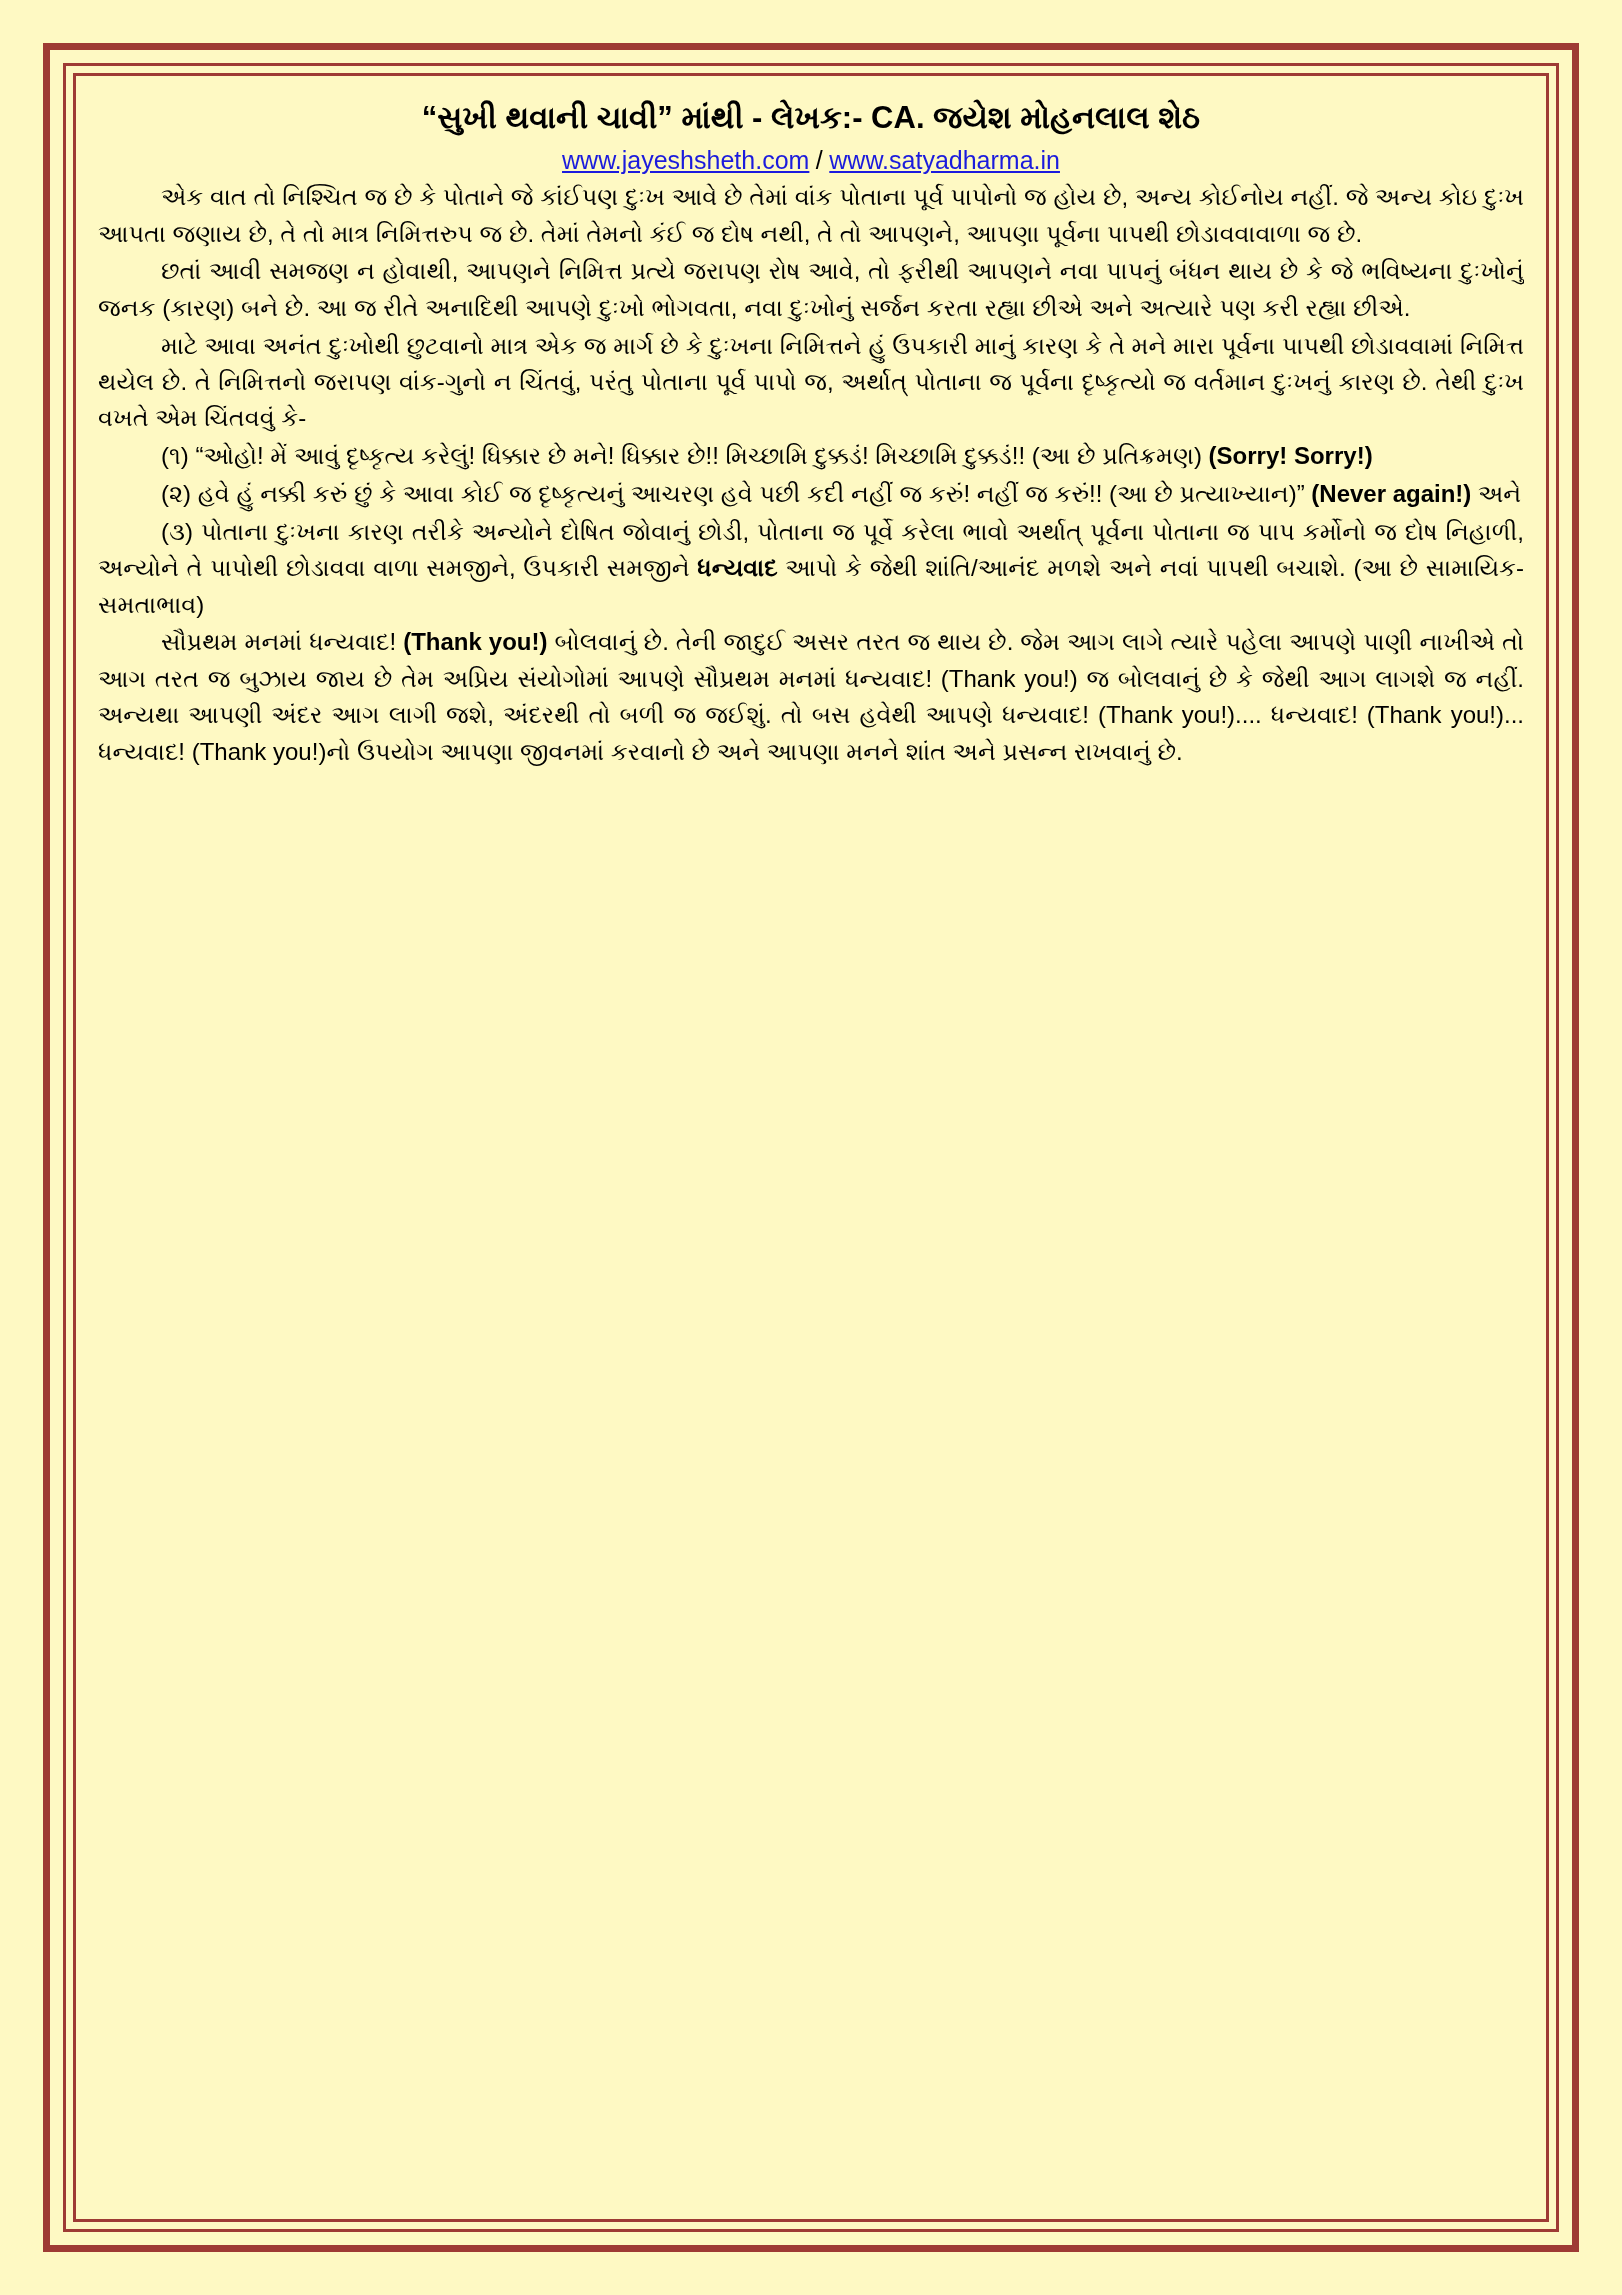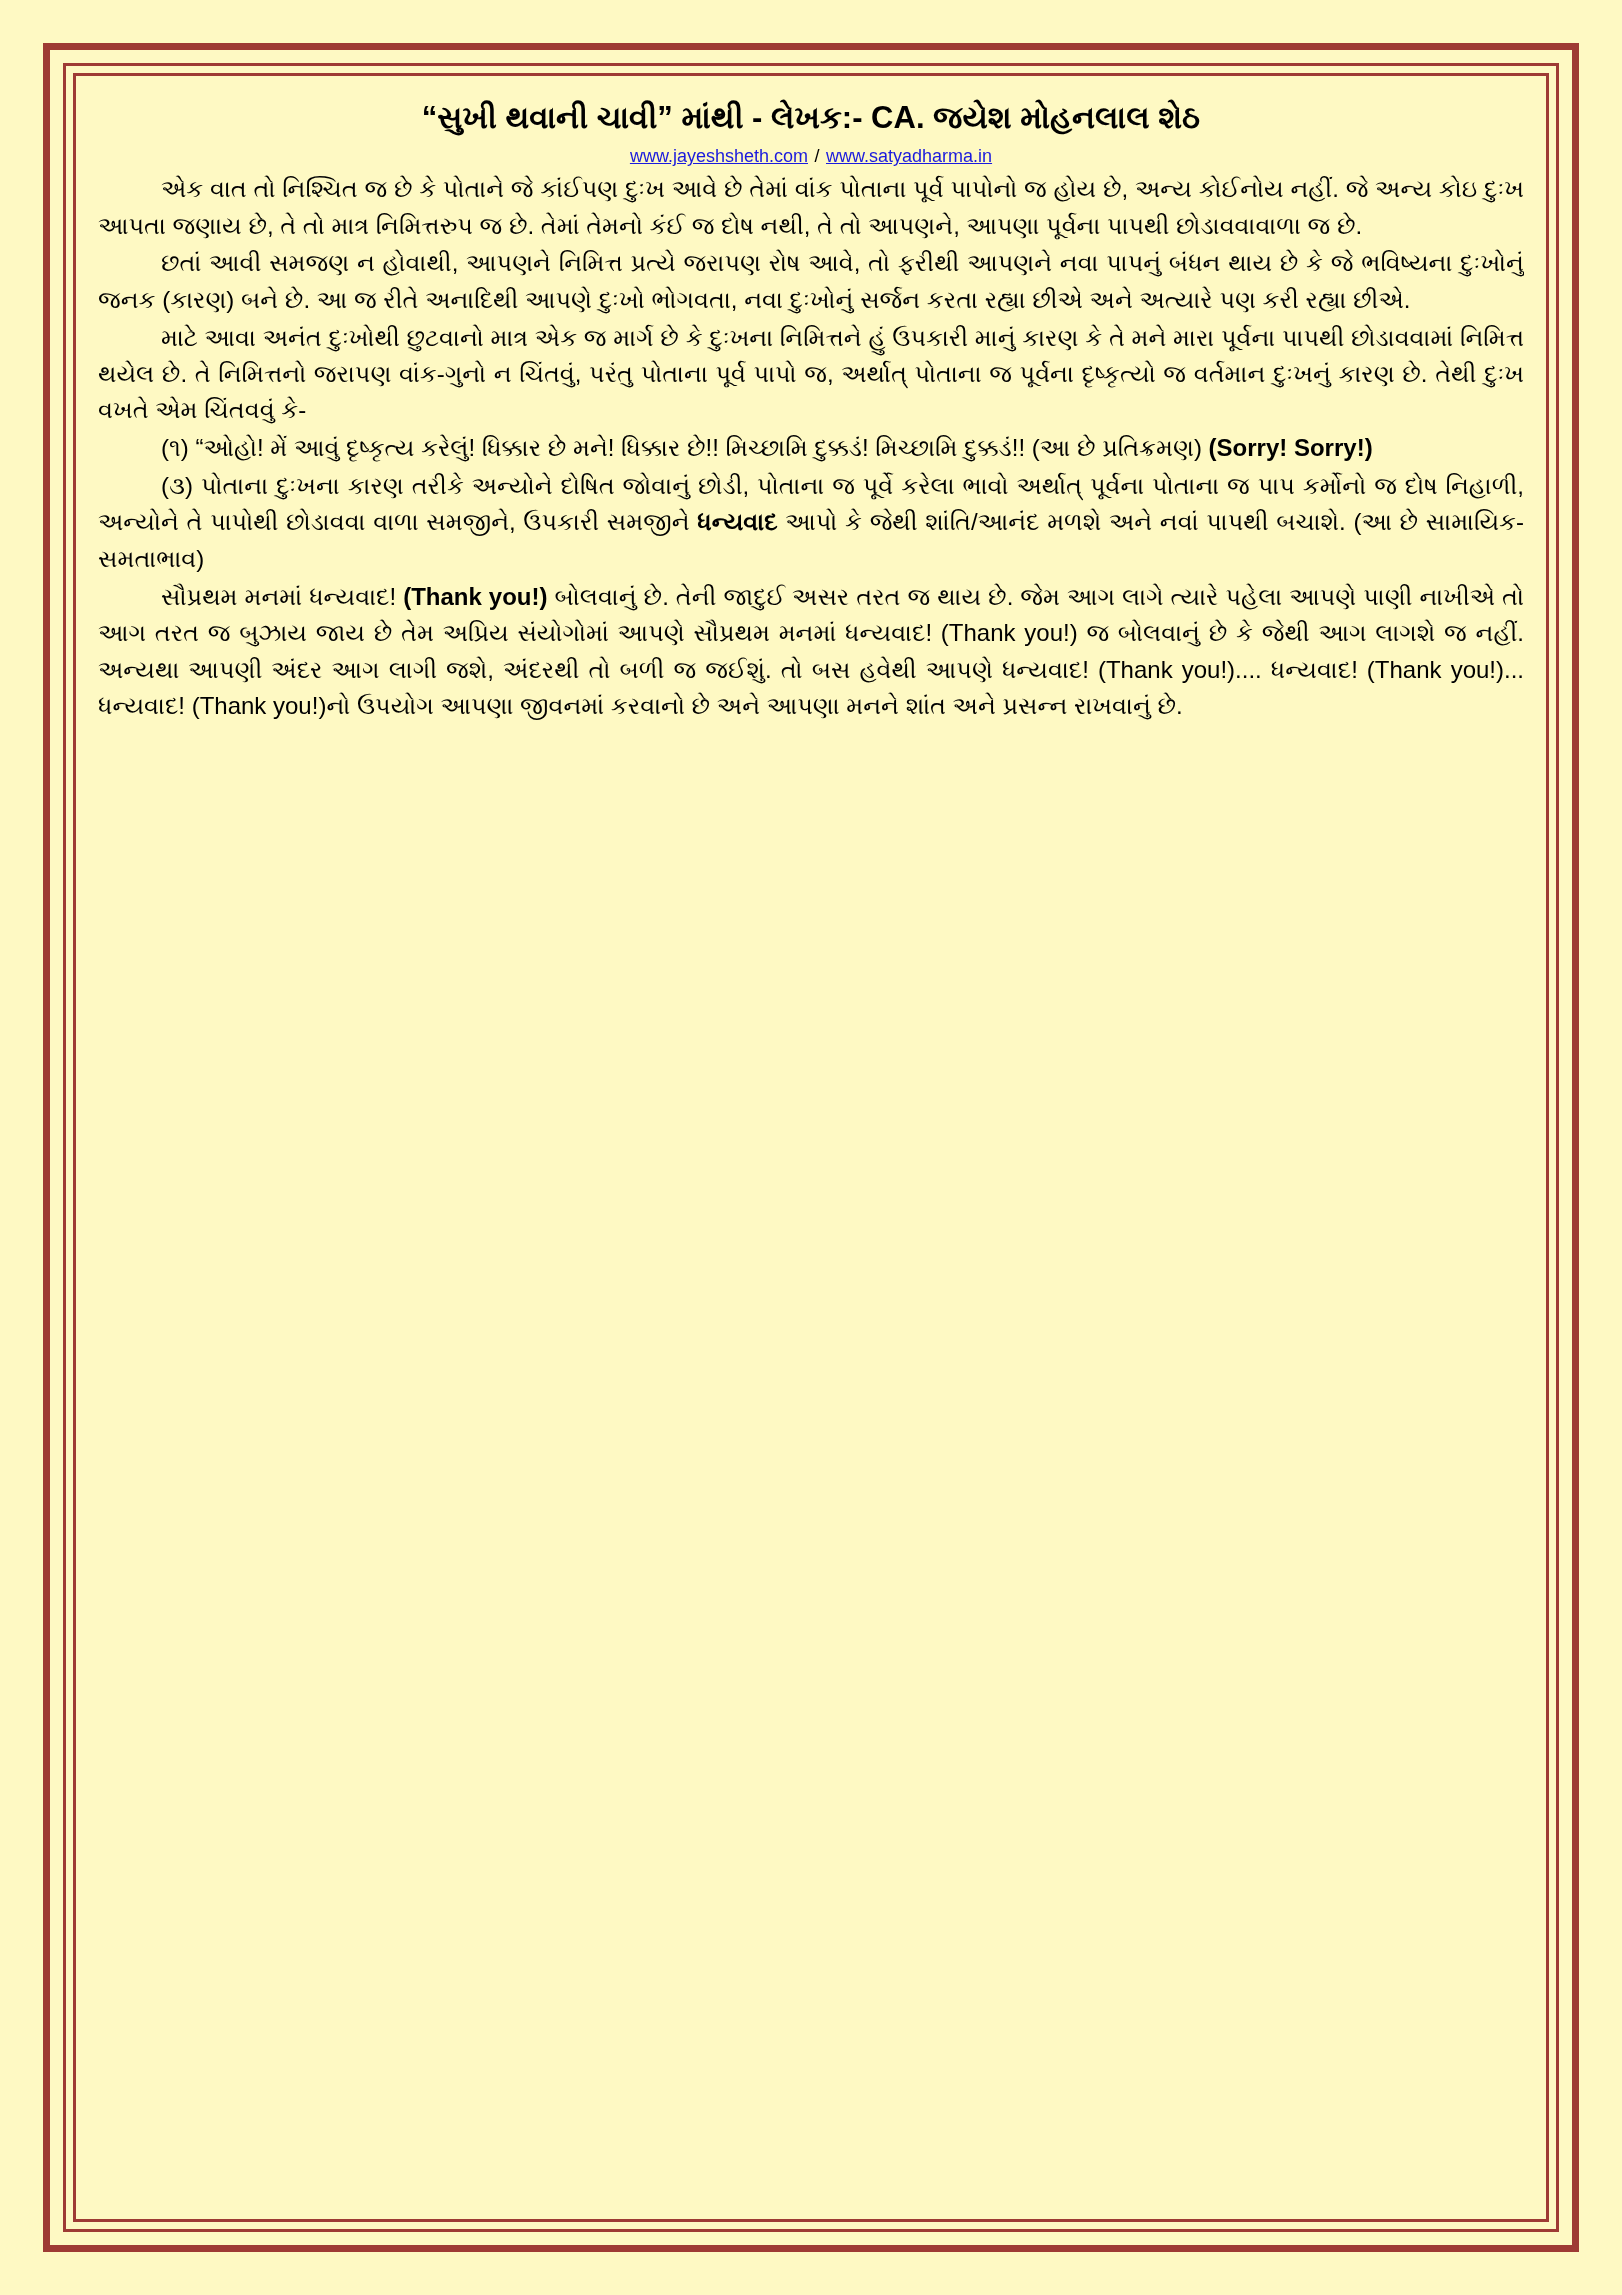--- a/index.html
+++ b/index.html
@@ -68,21 +68,21 @@
     line-height: 1.30;
     color: #000000;
     letter-spacing: 0px;
   }
   .title-line.second {
     margin-top: 5.2px;
   }
 
   .links {
     text-align: center;
-    font-size: 18px;
+    font-size: 25px;
     margin-top: 7.9px;
     margin-bottom: 3.9px;
     color: #1a1aff;
   }
   .links a {
     color: #1b1bdd;
     text-decoration: underline;
   }
   .links .sep {
     color: #000000;
@@ -131,20 +131,23 @@
     <p class="para">એક વાત તો નિશ્ચિત જ છે કે પોતાને જે કાંઈપણ દુઃખ આવે છે તેમાં વાંક પોતાના પૂર્વ પાપોનો જ હોય છે, અન્ય કોઈનોય નહીં. જે અન્ય કોઇ દુઃખ આપતા જણાય છે, તે તો માત્ર નિમિત્તરુપ જ છે. તેમાં તેમનો કંઈ જ દોષ નથી, તે તો આપણને, આપણા પૂર્વના પાપથી છોડાવવાવાળા જ છે.</p>
 
     <p class="para">છતાં આવી સમજણ ન હોવાથી, આપણને નિમિત્ત પ્રત્યે જરાપણ રોષ આવે, તો ફરીથી આપણને નવા પાપનું બંધન થાય છે કે જે ભવિષ્યના દુઃખોનું જનક (કારણ) બને છે. આ જ રીતે અનાદિથી આપણે દુઃખો ભોગવતા, નવા દુઃખોનું સર્જન કરતા રહ્યા છીએ અને અત્યારે પણ કરી રહ્યા છીએ.</p>
 
     <p class="para nolast">માટે આવા અનંત દુઃખોથી છુટવાનો માત્ર એક જ માર્ગ છે કે દુઃખના નિમિત્તને હું ઉપકારી માનું કારણ કે તે મને મારા પૂર્વના પાપથી છોડાવવામાં નિમિત્ત થયેલ છે. તે નિમિત્તનો જરાપણ વાંક-ગુનો ન ચિંતવું, પરંતુ પોતાના પૂર્વ પાપો જ, અર્થાત્ પોતાના જ પૂર્વના દૃષ્કૃત્યો જ વર્તમાન દુઃખનું કારણ છે. તેથી દુઃખ વખતે એમ ચિંતવવું કે-</p>
 
     <p class="para nolast">
       <span>(૧) “ઓહો! મેં આવું દૃષ્કૃત્ય કરેલું! ધિક્કાર છે મને! ધિક્કાર છે!! મિચ્છામિ દુક્કડં! મિચ્છામિ દુક્કડં!! (આ છે પ્રતિક્રમણ) </span><b>(Sorry! Sorry!)</b>
     </p>
 
+    <p class="para nolast">
+      <span>(૨) હવે હું નક્કી કરું છું કે આવા કોઈ જ દૃષ્કૃત્યનું આચરણ હવે પછી કદી નહીં જ કરું! નહીં જ કરું!! (આ છે પ્રત્યાખ્યાન)” </span><b>(Never again!)</b><span> અને</span>
+    </p>
 
     <p class="para nolast">
       <span>(૩) પોતાના દુઃખના કારણ તરીકે અન્યોને દોષિત જોવાનું છોડી, પોતાના જ પૂર્વે કરેલા ભાવો અર્થાત્ પૂર્વના પોતાના જ પાપ કર્મોનો જ દોષ નિહાળી, અન્યોને તે પાપોથી છોડાવવા વાળા સમજીને, ઉપકારી સમજીને </span><b>ધન્યવાદ</b><span> આપો કે જેથી શાંતિ/આનંદ મળશે અને નવાં પાપથી બચાશે. (આ છે સામાયિક-સમતાભાવ)</span>
     </p>
 
     <p class="para">
       <span>સૌપ્રથમ મનમાં ધન્યવાદ! </span><b>(Thank you!)</b><span> બોલવાનું છે. તેની જાદુઈ અસર તરત જ થાય છે. જેમ આગ લાગે ત્યારે પહેલા આપણે પાણી નાખીએ તો આગ તરત જ બુઝાય જાય છે તેમ અપ્રિય સંયોગોમાં આપણે સૌપ્રથમ મનમાં ધન્યવાદ! (Thank you!) જ બોલવાનું છે કે જેથી આગ લાગશે જ નહીં. અન્યથા આપણી અંદર આગ લાગી જશે, અંદરથી તો બળી જ જઈશું. તો બસ હવેથી આપણે ધન્યવાદ! (Thank you!).... ધન્યવાદ! (Thank you!)... ધન્યવાદ! (Thank you!)નો ઉપયોગ આપણા જીવનમાં કરવાનો છે અને આપણા મનને શાંત અને પ્રસન્ન રાખવાનું છે.</span>
     </p>
 
   </div>

